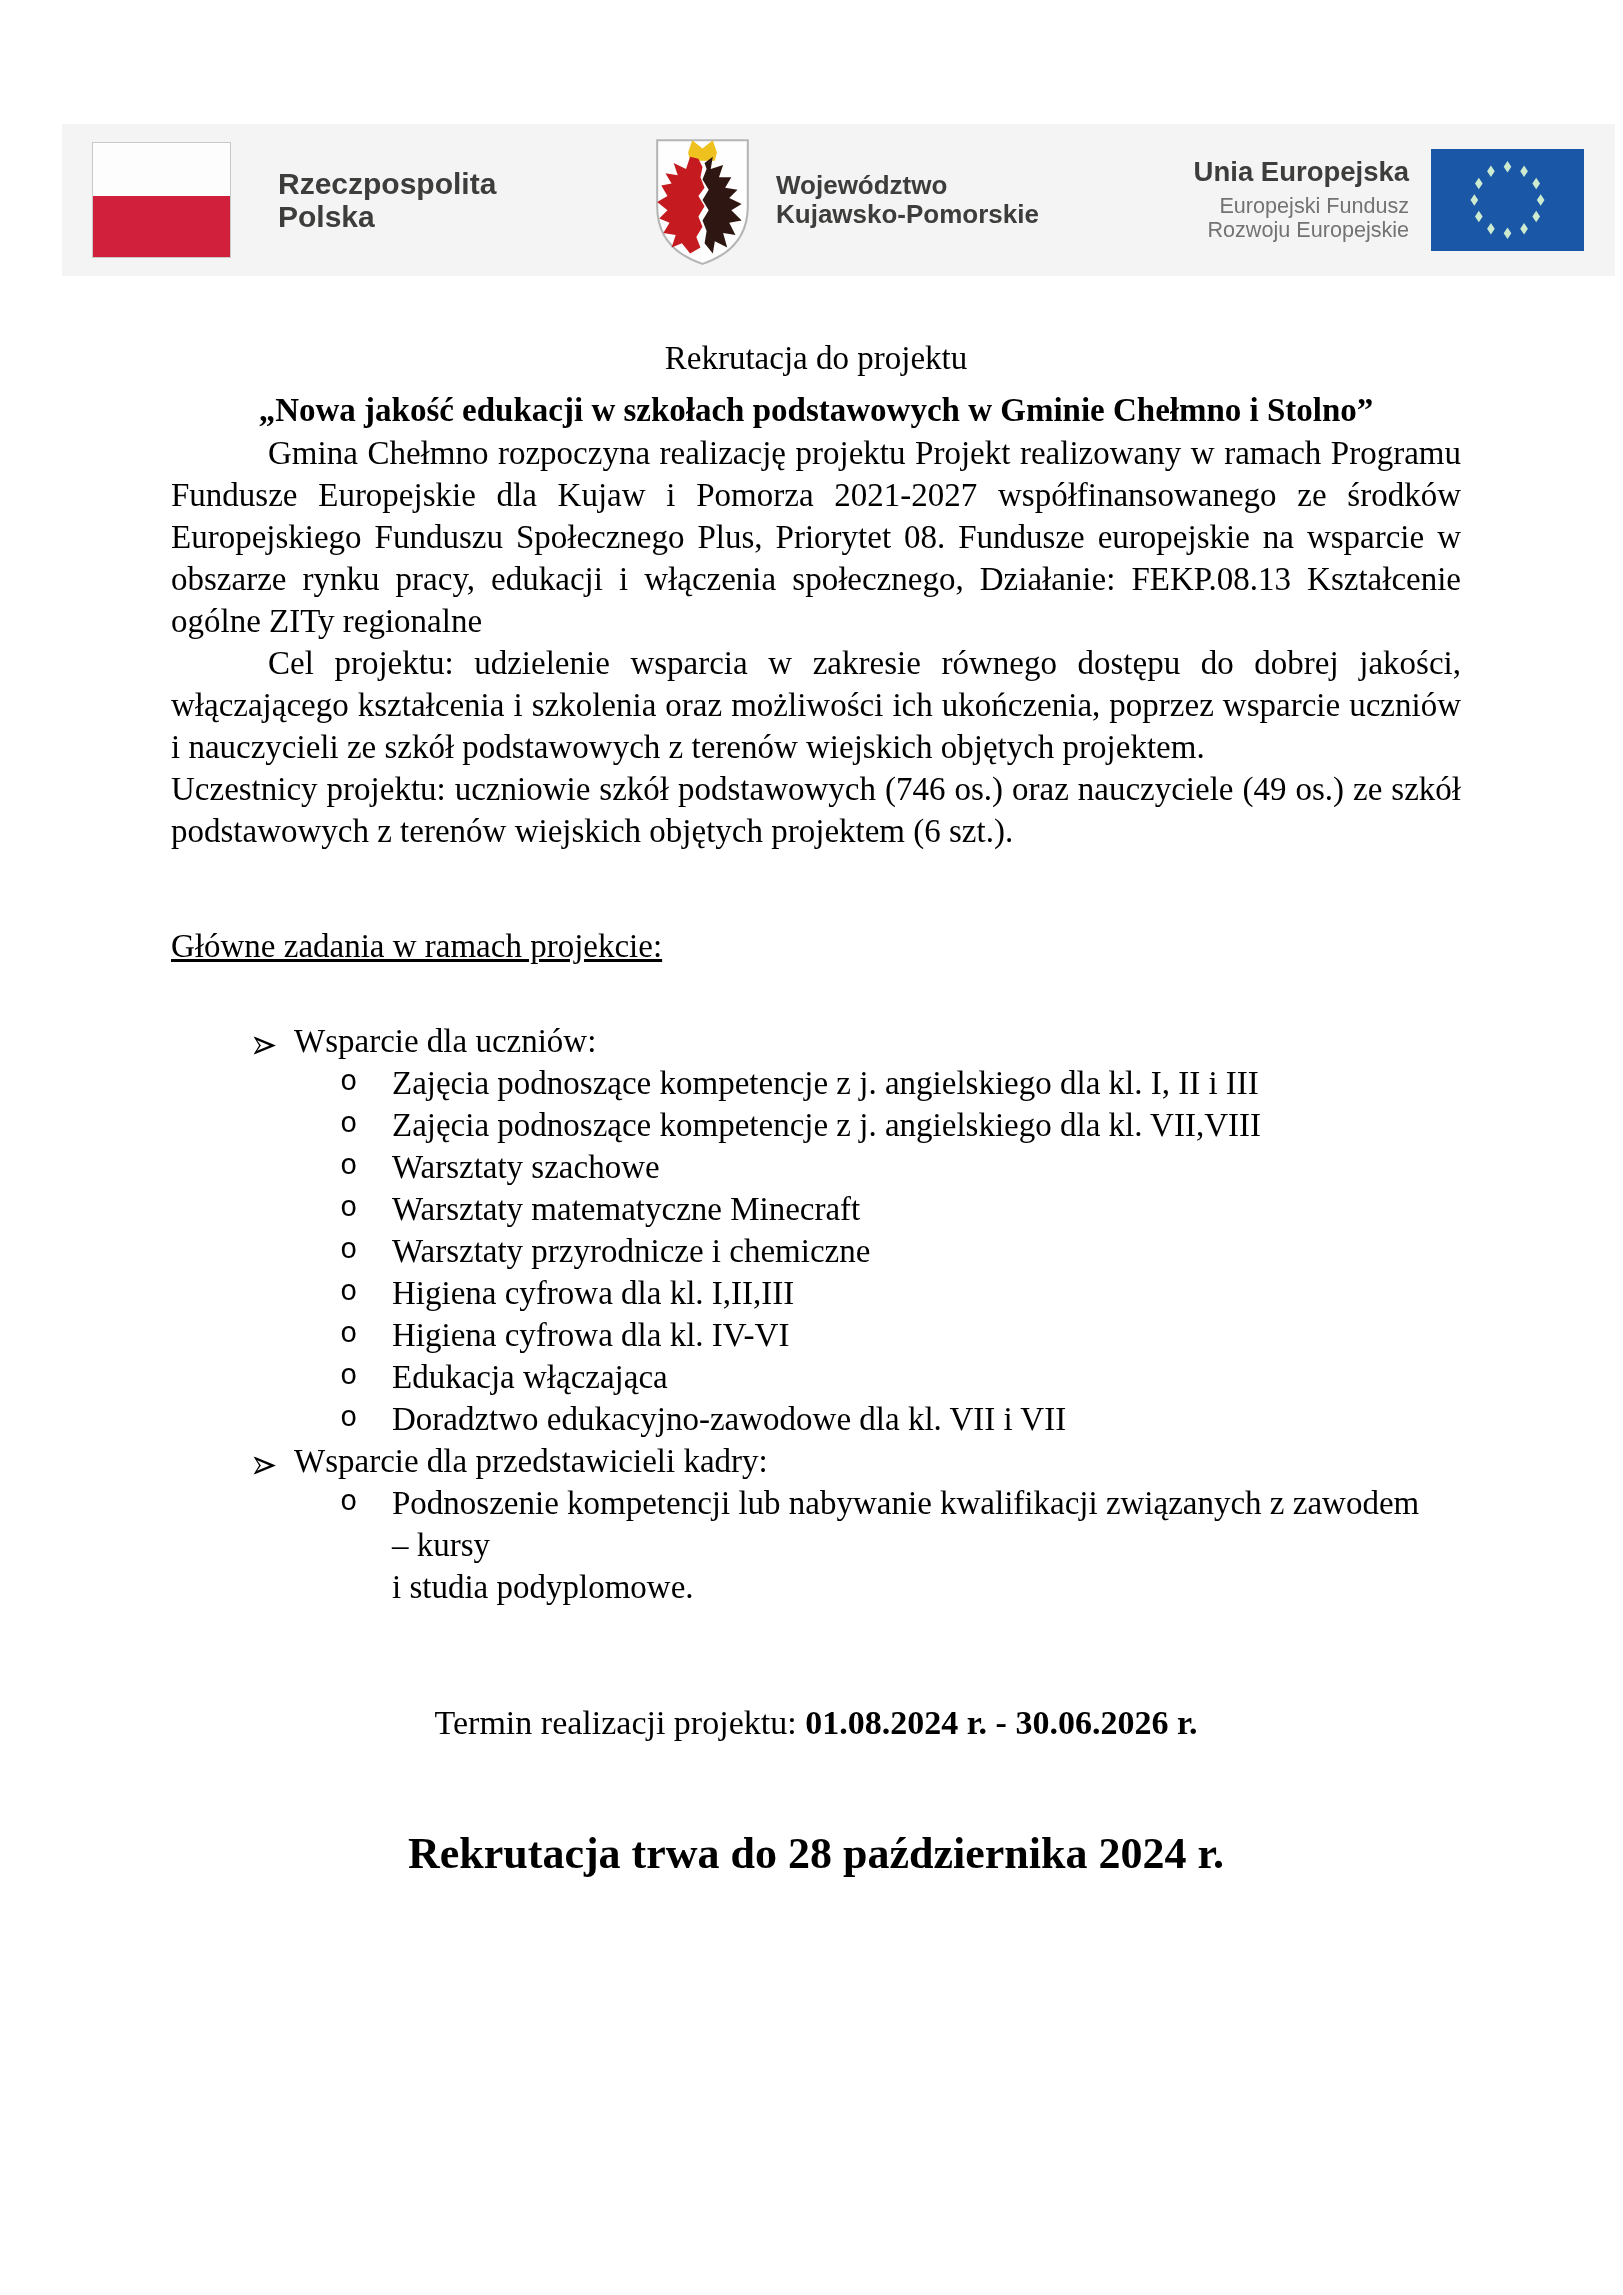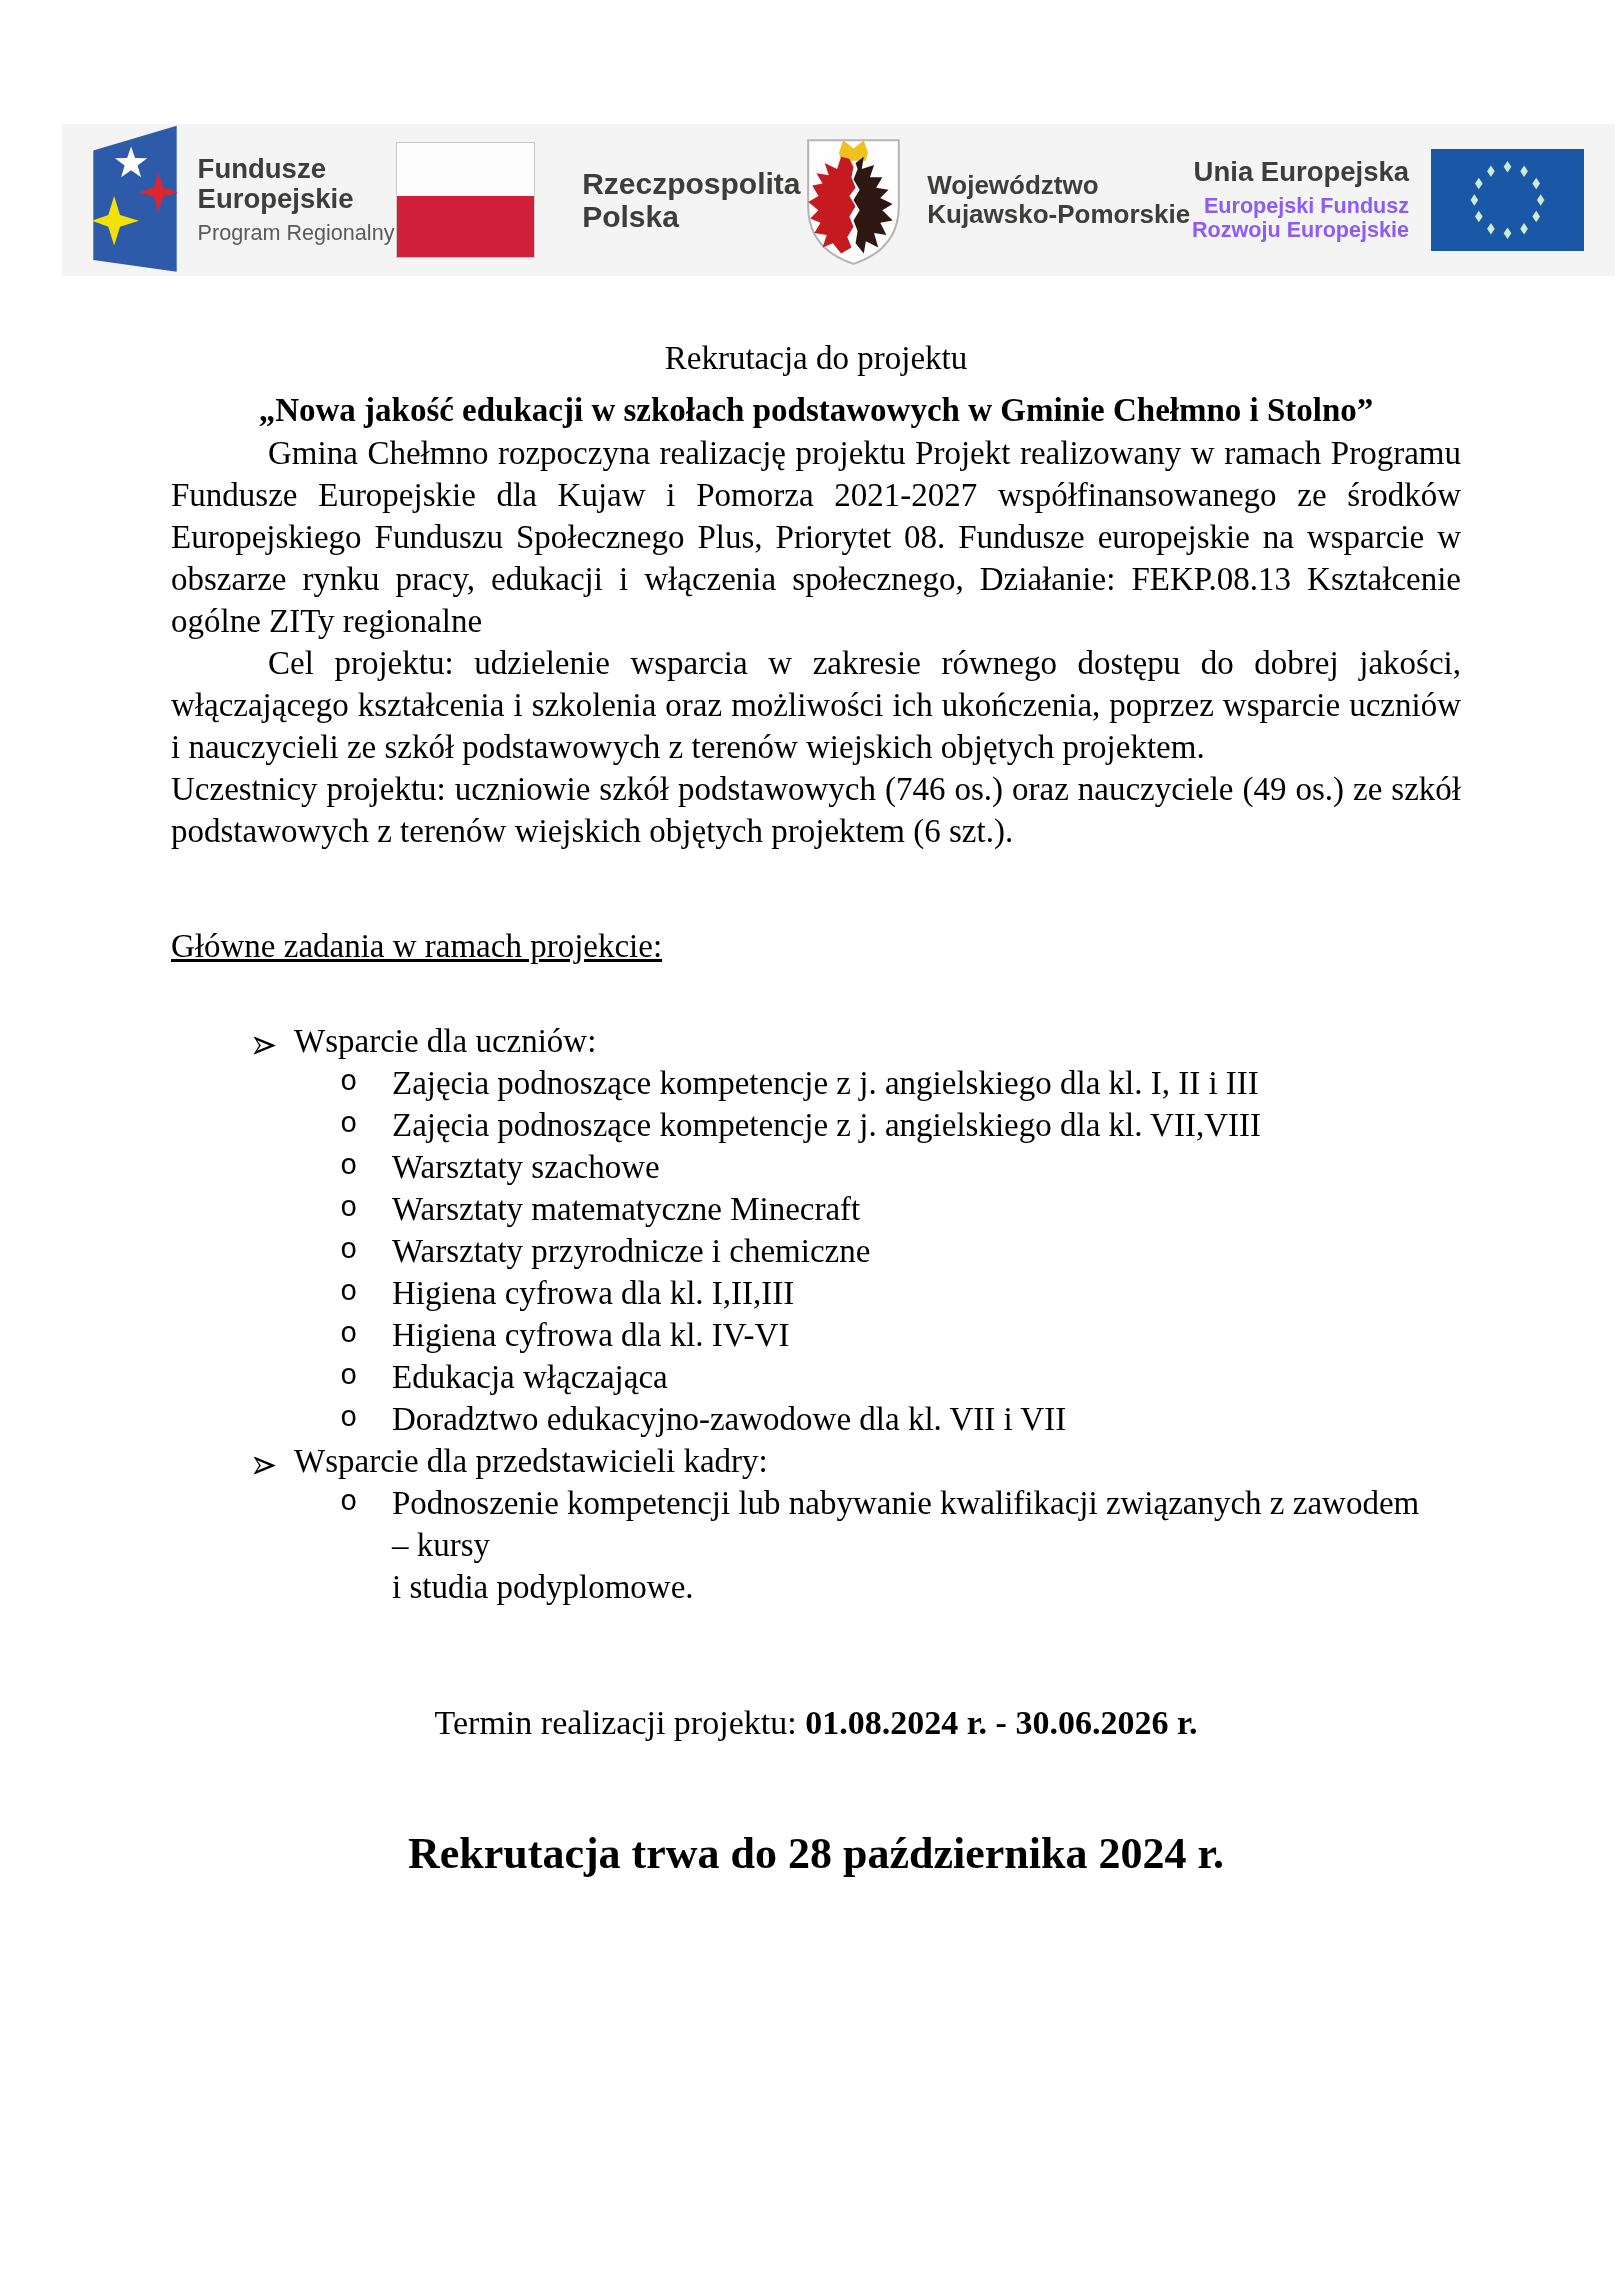--- a/index.html
+++ b/index.html
@@ -28,21 +28,21 @@
   .logo-rp .flag-pl{
     width:139px;height:116px;border:1.3px solid #c9c9c9;background:#fdfdfd;
     display:flex;flex-direction:column;
   }
   .flag-pl .half-top{flex:1;background:#fdfdfd;}
   .flag-pl .half-bottom{flex:1.15;background:#d0203c;}
   .logo-rp .logo-text{margin-left:47px;font-size:30px;}
   .logo-kp .logo-text{margin-left:22px;font-size:26px;}
   .logo-ue{display:flex;align-items:center;}
   .logo-ue .logo-text{text-align:right;margin-right:22px;}
-  .logo-ue .logo-text-sub{font-weight:700;color:#8b5cf6;}
+  .logo-ue .logo-text-sub{font-weight:400;color:#737373;}
   
   .doc{
     position:absolute;top:276px;left:0;right:0;
     padding:0 162px 0 171px;
     font-size:33px;line-height:42px;
   }
   .title-block{text-align:center;margin-top:61px;}
   .title-line1{line-height:43px;}
   .title-line2{font-weight:bold;margin-top:9.2px;line-height:43px;}
   p.body-par{margin:0;text-align:justify;}
@@ -64,35 +64,20 @@
   .footer-rekrutacja{margin-top:89px;font-size:44px;font-weight:bold;}
   .arrow-svg{width:27.5px;height:21px;margin-top:9.2px;}
 </style>
 </head>
 <body>
 
 <div class="page">
 
   <header class="logo-strip">
 
-    <div class="logo logo-fe">
-      <svg class="fe-flag" width="86" height="152" viewBox="0 0 132 232">
-        <polygon points="2,40 130,2 130,226 2,208" fill="#2d5ba9"></polygon>
-        <polygon fill="#ffffff" points="60,34 66.1,51.6 84.7,52 69.9,63.2 75.3,81 60,70.4 44.7,81 50.1,63.2 35.3,52 53.9,51.6"></polygon>
-        <polygon fill="#e0262d" points="102,74 109,97 132,104 109,111 102,134 95,111 72,104 95,97"></polygon>
-        <polygon fill="#f4e204" points="34,110 43,139 72,148 43,157 34,186 25,157 0,148 25,139"></polygon>
-      </svg>
-      <div class="logo-text">
-        <div class="logo-text-main">
-          <span style="display:block">Fundusze</span>
-          <span style="display:block">Europejskie</span>
-        </div>
-        <div class="logo-text-sub">Program Regionalny</div>
-      </div>
-    </div>
 
     <div class="logo logo-rp">
       <div class="flag-pl">
         <div class="half-top"></div>
         <div class="half-bottom"></div>
       </div>
       <div class="logo-text logo-text-main">
         <span style="display:block">Rzeczpospolita</span>
         <span style="display:block">Polska</span>
       </div>

